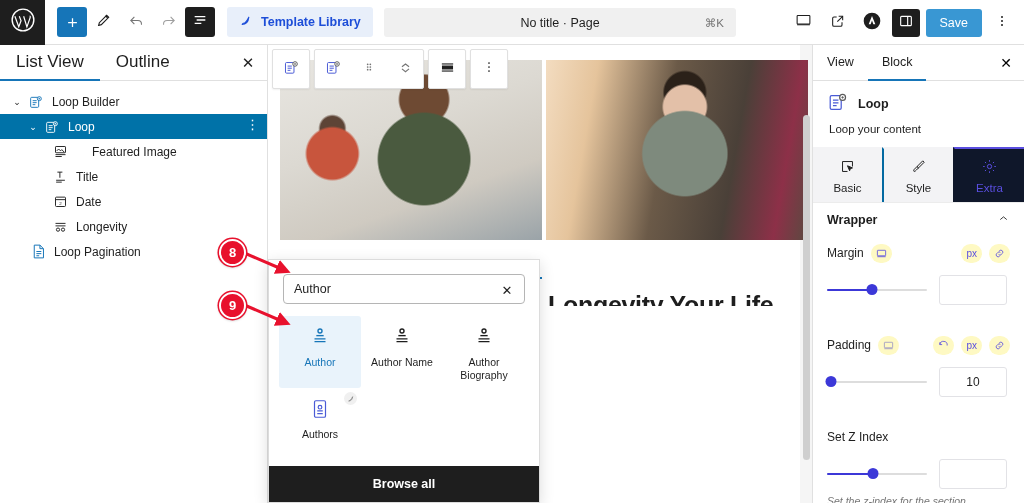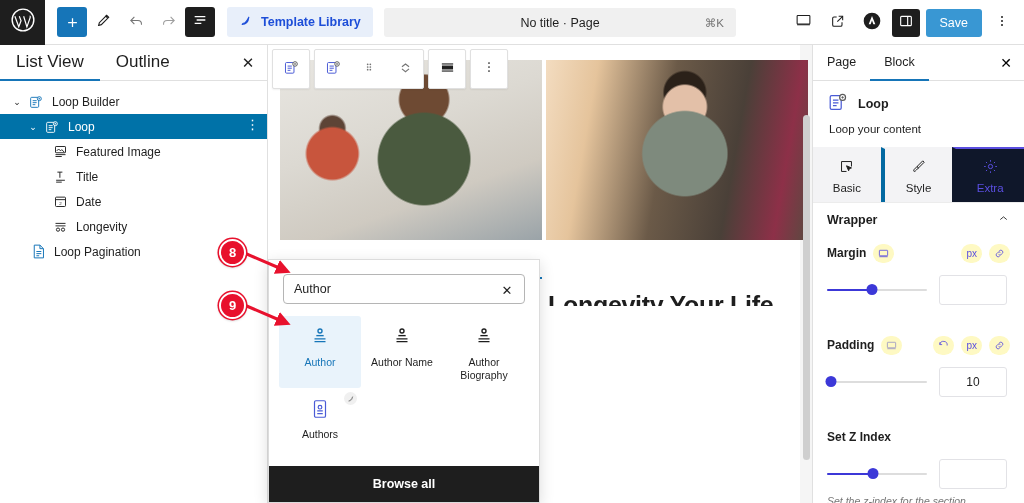--- a/index.html
+++ b/index.html
@@ -221,36 +221,36 @@
 
   #st-modetabs {
     display:flex; height:56px; border-bottom:1px solid #ececec;
   }
   .st-mode {
     flex:1; display:flex; flex-direction:column; align-items:center;
     justify-content:center; gap:5px; cursor:pointer;
     font-size:11.5px; color:#1e1e1e; background:#f3f3f5;
     border-top:2px solid transparent;
   }
-  .st-mode + .st-mode { border-left:4px solid #0369a1;text-align:right; }
+  .st-mode + .st-mode { border-left:2px solid #0369a1;text-align:right; }
   .st-mode.active {
     background:#0f172a; color:#5a4ee0; border-top-color:#5a4ee0;
     border-left-color:transparent;
   }
 
   #st-wrapper-head {
     height:34px; display:flex; align-items:center; padding:0 14px;
     font-size:12.5px; font-weight:bold; color:#1e1e1e; cursor:pointer;
     justify-content:space-between;
   }
   .ctl { padding:4px 14px 0 14px; }
   .ctl-head {
     display:flex; align-items:center; height:24px; gap:7px;
   }
-  .ctl-label { font-size:12px; color:#1e1e1e;font-weight:bold; }
+  .ctl-label { font-size:12px; color:#1e1e1e; }
   .pill {
     height:19px; min-width:19px; padding:0 5px; border-radius:10px;
     background:#fef9c3; display:flex; align-items:center;
     justify-content:center; cursor:pointer; font-size:10px; color:#5a4ee0;
   }
   .ctl-head .spacer { flex:1; }
   .ctl-row {
     display:flex; align-items:center; gap:12px; margin-top:10px;
   }
   .slider { position:relative; width:100px; height:14px; cursor:pointer; }
@@ -434,21 +434,21 @@
           <rect x="4" y="5" width="12" height="15" rx="1.5"></rect>
             <path d="M7 10h6M7 13h6M7 16h4"></path>
           <circle cx="17" cy="7" r="3" fill="#0072a8"></circle>
             <path d="M15.8 7h2.4M17 5.8v2.4" stroke-width="1.1"></path>
         </svg>
       </div>
       <span>Loop</span>
       <span class="lv-more">⋮</span>
     </div>
 
-    <div class="lv-row" style="padding-left:50px;">
+    <div class="lv-row" style="padding-left:50px;gap:16px;">
       <div class="lv-ico">
         <svg viewBox="0 0 24 24" width="15" height="15" fill="none" stroke="#1e1e1e" stroke-width="1.5">
           <rect x="4" y="4" width="16" height="10" rx="1"></rect>
             <path d="M6 11l3-3 3 3 2-2 4 4"></path>
           <path d="M4 17h16M4 20h10"></path>
         </svg>
       </div>
       <span>Featured Image</span>
     </div>
 
@@ -651,21 +651,21 @@
       </div>
       <div class="ii-label">Authors</div>
     </div>
   </div>
 
   <div id="ins-footer">Browse all</div>
 </div>
 
 <div id="settings">
   <div id="st-tabs">
-    <div class="st-tab">Page</div>
+    <div class="st-tab">View</div>
     <div class="st-tab active">Block</div>
     <div id="st-close">✕</div>
   </div>
 
   <div id="st-blockhead">
     <div class="st-bh-row">
       <span>
         <svg viewBox="0 0 24 24" width="22" height="22" fill="none" stroke="#4a5bd6" stroke-width="1.35">
           <rect x="3.5" y="5" width="12" height="15" rx="1.5"></rect>
             <path d="M6.5 10h6M6.5 13h6M6.5 16h4"></path>

